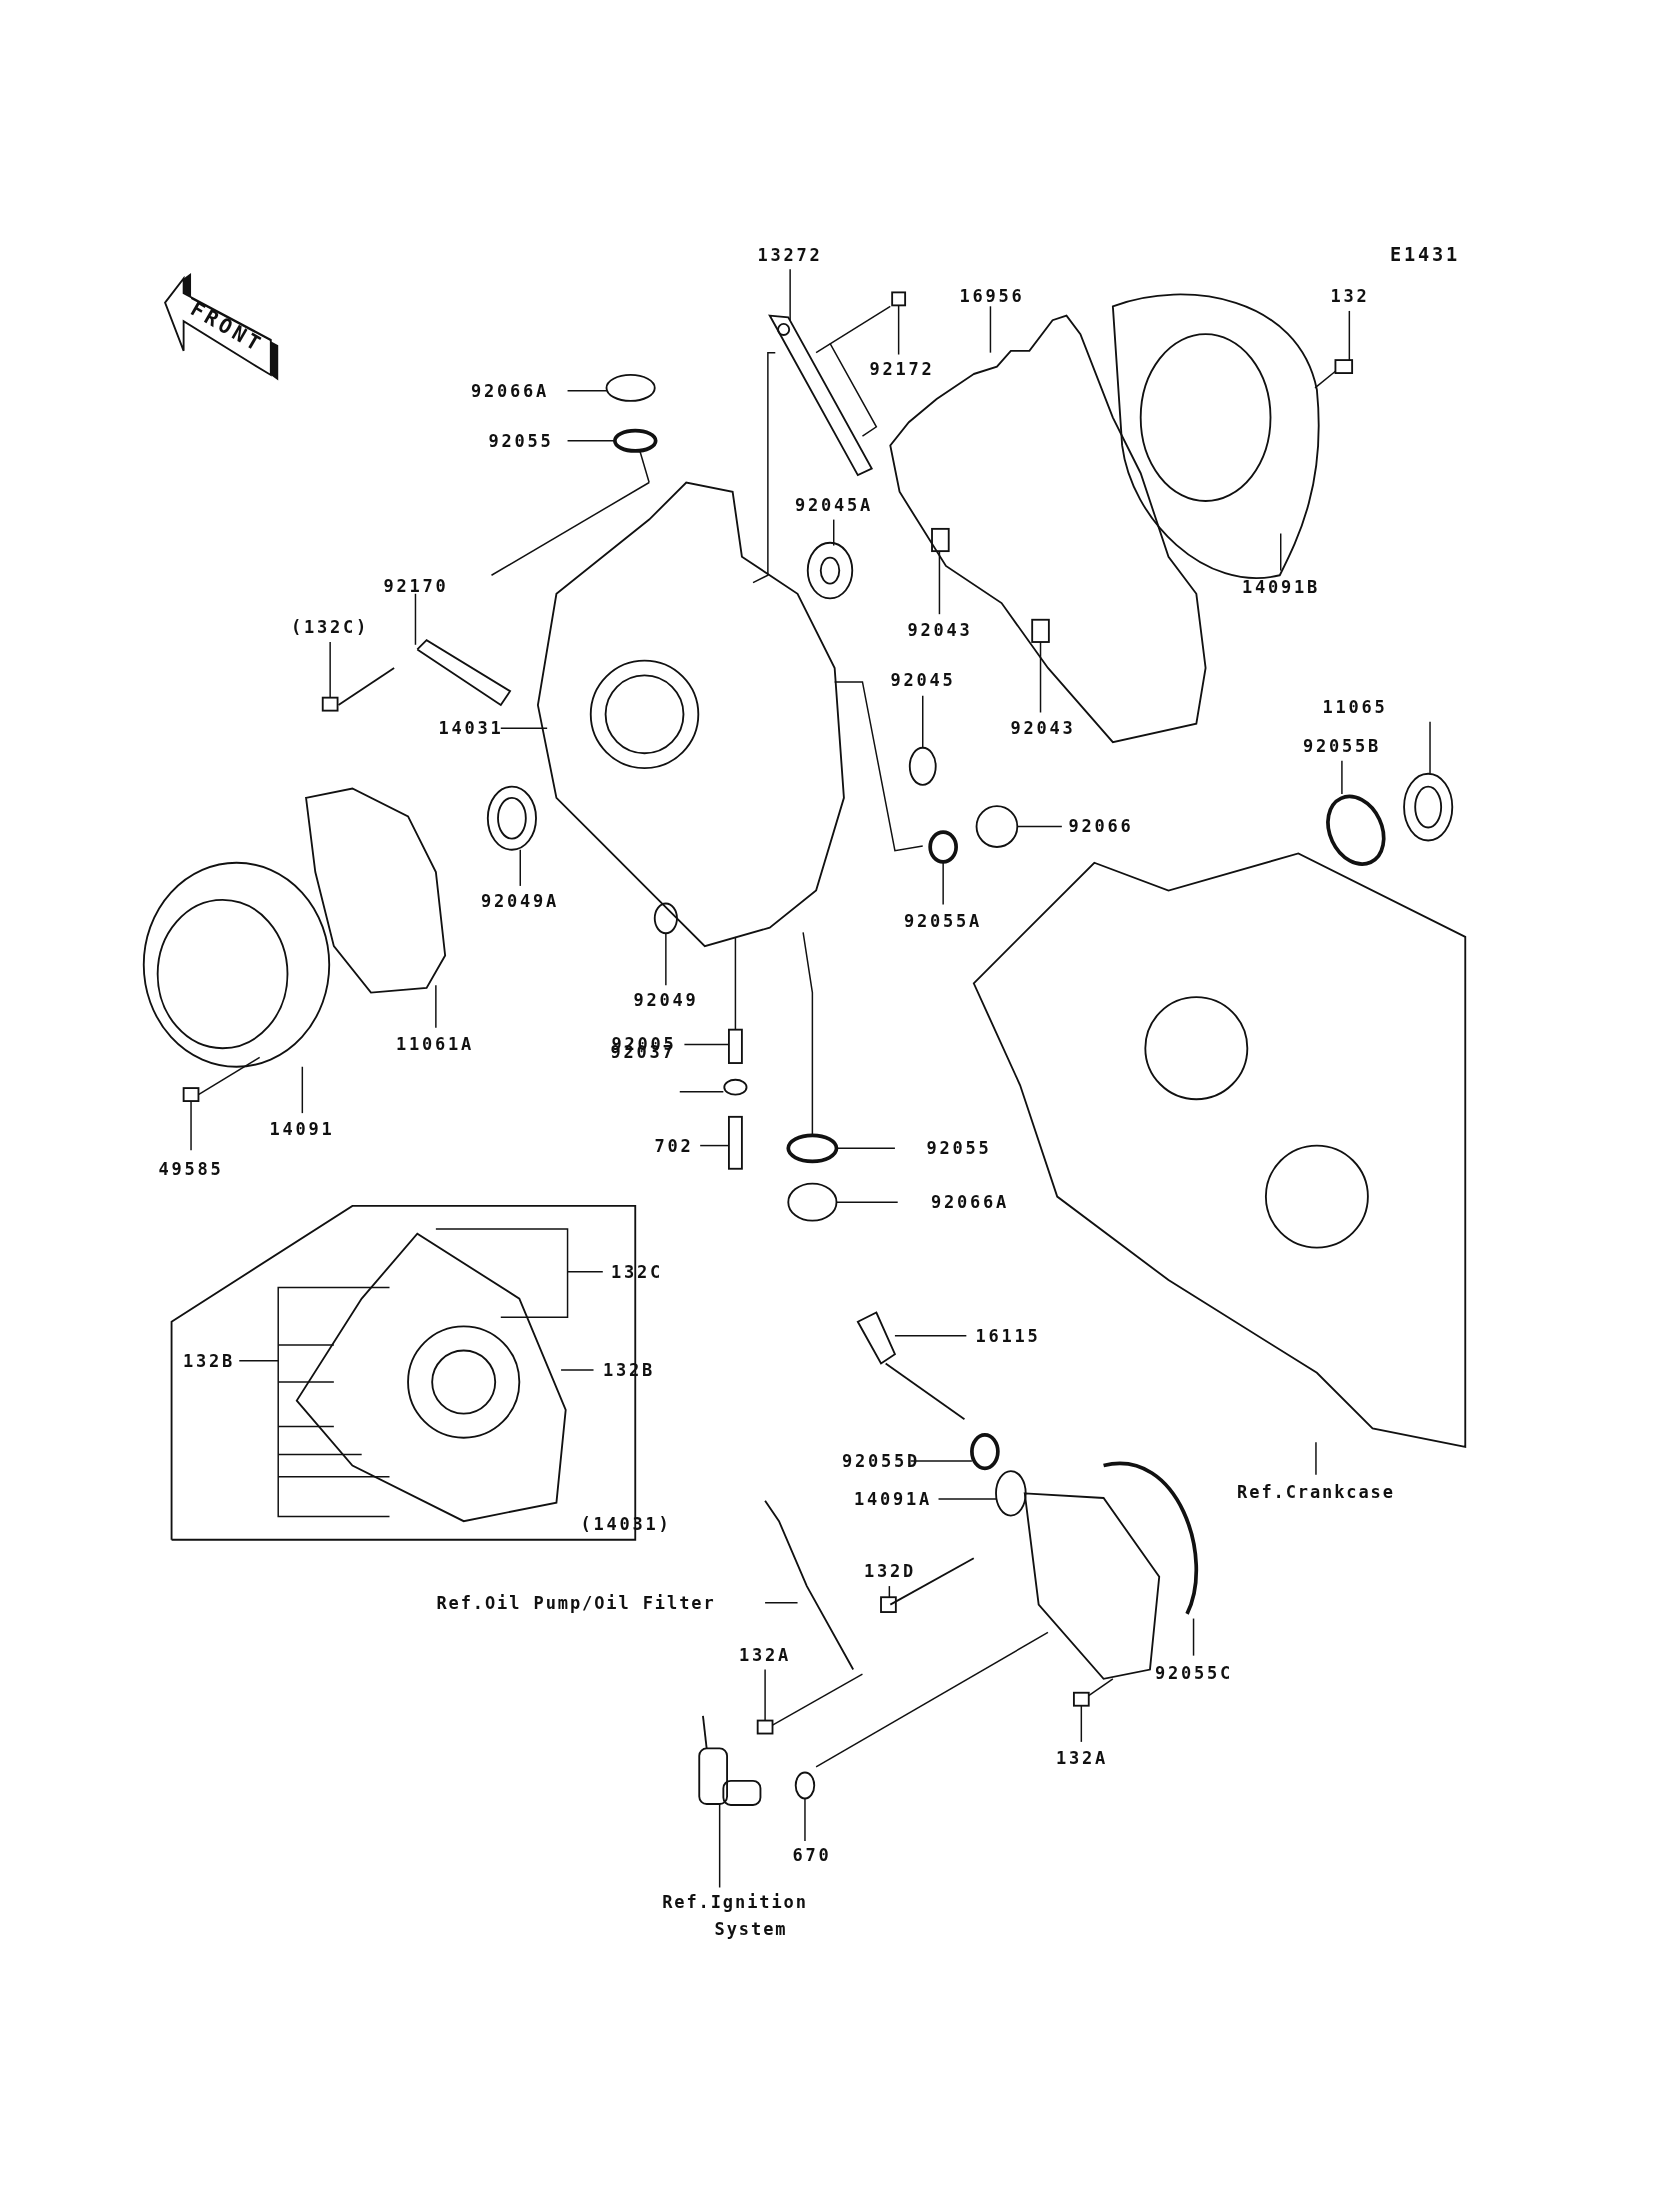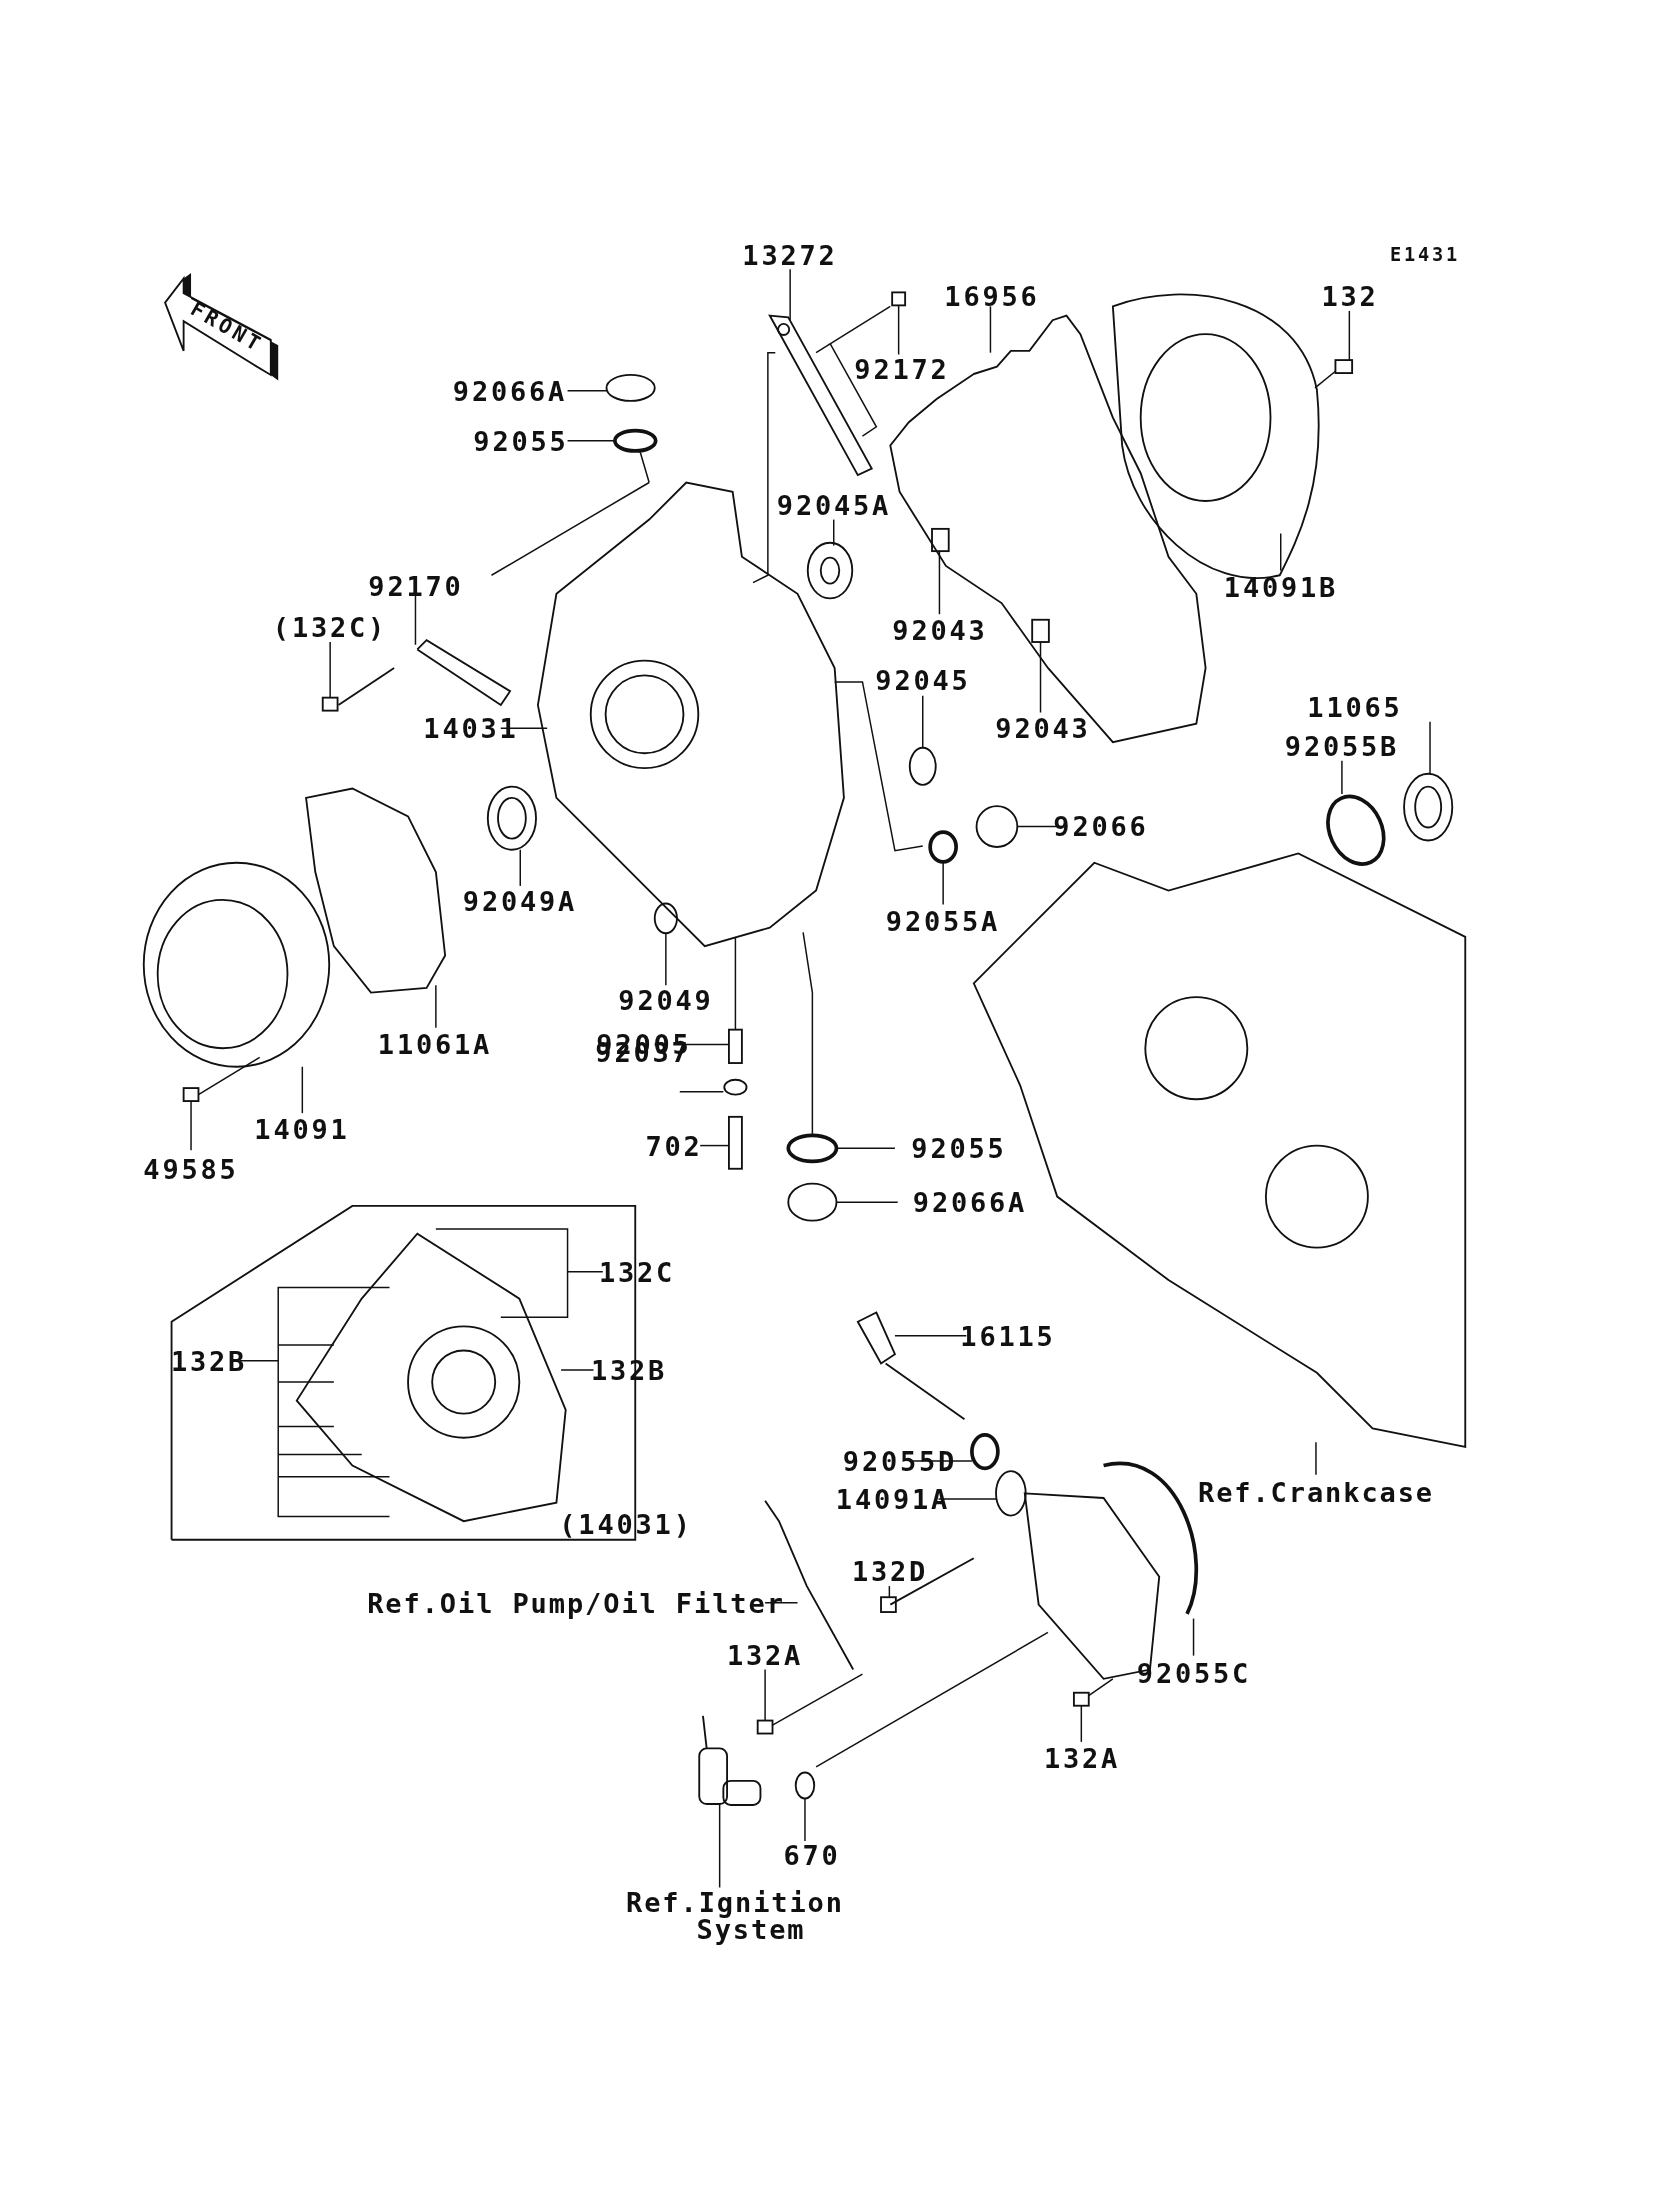--- a/index.html
+++ b/index.html
@@ -1,18 +1,18 @@
 <!DOCTYPE html>
 <html style="font-size:15px"><head>
 <meta charset="utf-8">
 <style>
   html, body { margin:0; padding:0; background:#ffffff; }
   body { width:1673px; height:2191px; position:relative; overflow:hidden; font-family:"DejaVu Sans Mono","Liberation Mono",monospace; }
   #diagram { position:absolute; left:0; top:0; width:1673px; height:2191px; }
-  .lbl { position:absolute; font-family:"DejaVu Sans Mono","Liberation Mono",monospace; font-weight:bold; font-size:27px; color:#111; white-space:nowrap; letter-spacing:2.8px; transform:translate(-50%,-50%); line-height:1; }
+  .lbl { position:absolute; font-family:"DejaVu Sans Mono","Liberation Mono",monospace; font-weight:bold; font-size:17px; color:#111; white-space:nowrap; letter-spacing:2.8px; transform:translate(-50%,-50%); line-height:1; }
   .lbl.small { font-size:18.6px; }
   .lbl.ref { font-weight:bold; letter-spacing:1.9px; }
   svg .ln { stroke:#111; stroke-width:1.6; fill:none; }
   svg .pt { stroke:#111; stroke-width:2; fill:none; }
   svg .thk { stroke:#111; stroke-width:4; fill:none; }
   svg .fill { fill:#111; stroke:none; }
 </style>
 </head>
 <body>
 
@@ -276,21 +276,21 @@
   <div class="lbl" style="left:643px;top:1052px">92037</div>
   <div class="lbl" style="left:302px;top:1129px">14091</div>
   <div class="lbl" style="left:674px;top:1146px">702</div>
   <div class="lbl" style="left:959px;top:1148px">92055</div>
   <div class="lbl" style="left:191px;top:1169px">49585</div>
   <div class="lbl" style="left:970px;top:1202px">92066A</div>
   <div class="lbl" style="left:637px;top:1272px">132C</div>
   <div class="lbl" style="left:1008px;top:1336px">16115</div>
   <div class="lbl" style="left:209px;top:1361px">132B</div>
   <div class="lbl" style="left:629px;top:1370px">132B</div>
-  <div class="lbl" style="left:900px;top:1461px">92055D</div>
+  <div class="lbl" style="left:881px;top:1461px">92055D</div>
   <div class="lbl ref" style="left:1316px;top:1492px">Ref.Crankcase</div>
   <div class="lbl" style="left:893px;top:1499px">14091A</div>
   <div class="lbl" style="left:626px;top:1524px">(14031)</div>
   <div class="lbl" style="left:890px;top:1571px">132D</div>
   <div class="lbl ref" style="left:576px;top:1603px">Ref.Oil Pump/Oil Filter</div>
   <div class="lbl" style="left:765px;top:1655px">132A</div>
   <div class="lbl" style="left:1194px;top:1673px">92055C</div>
   <div class="lbl" style="left:1082px;top:1758px">132A</div>
   <div class="lbl" style="left:812px;top:1855px">670</div>
   <div class="lbl ref" style="left:735px;top:1902px">Ref.Ignition</div>

